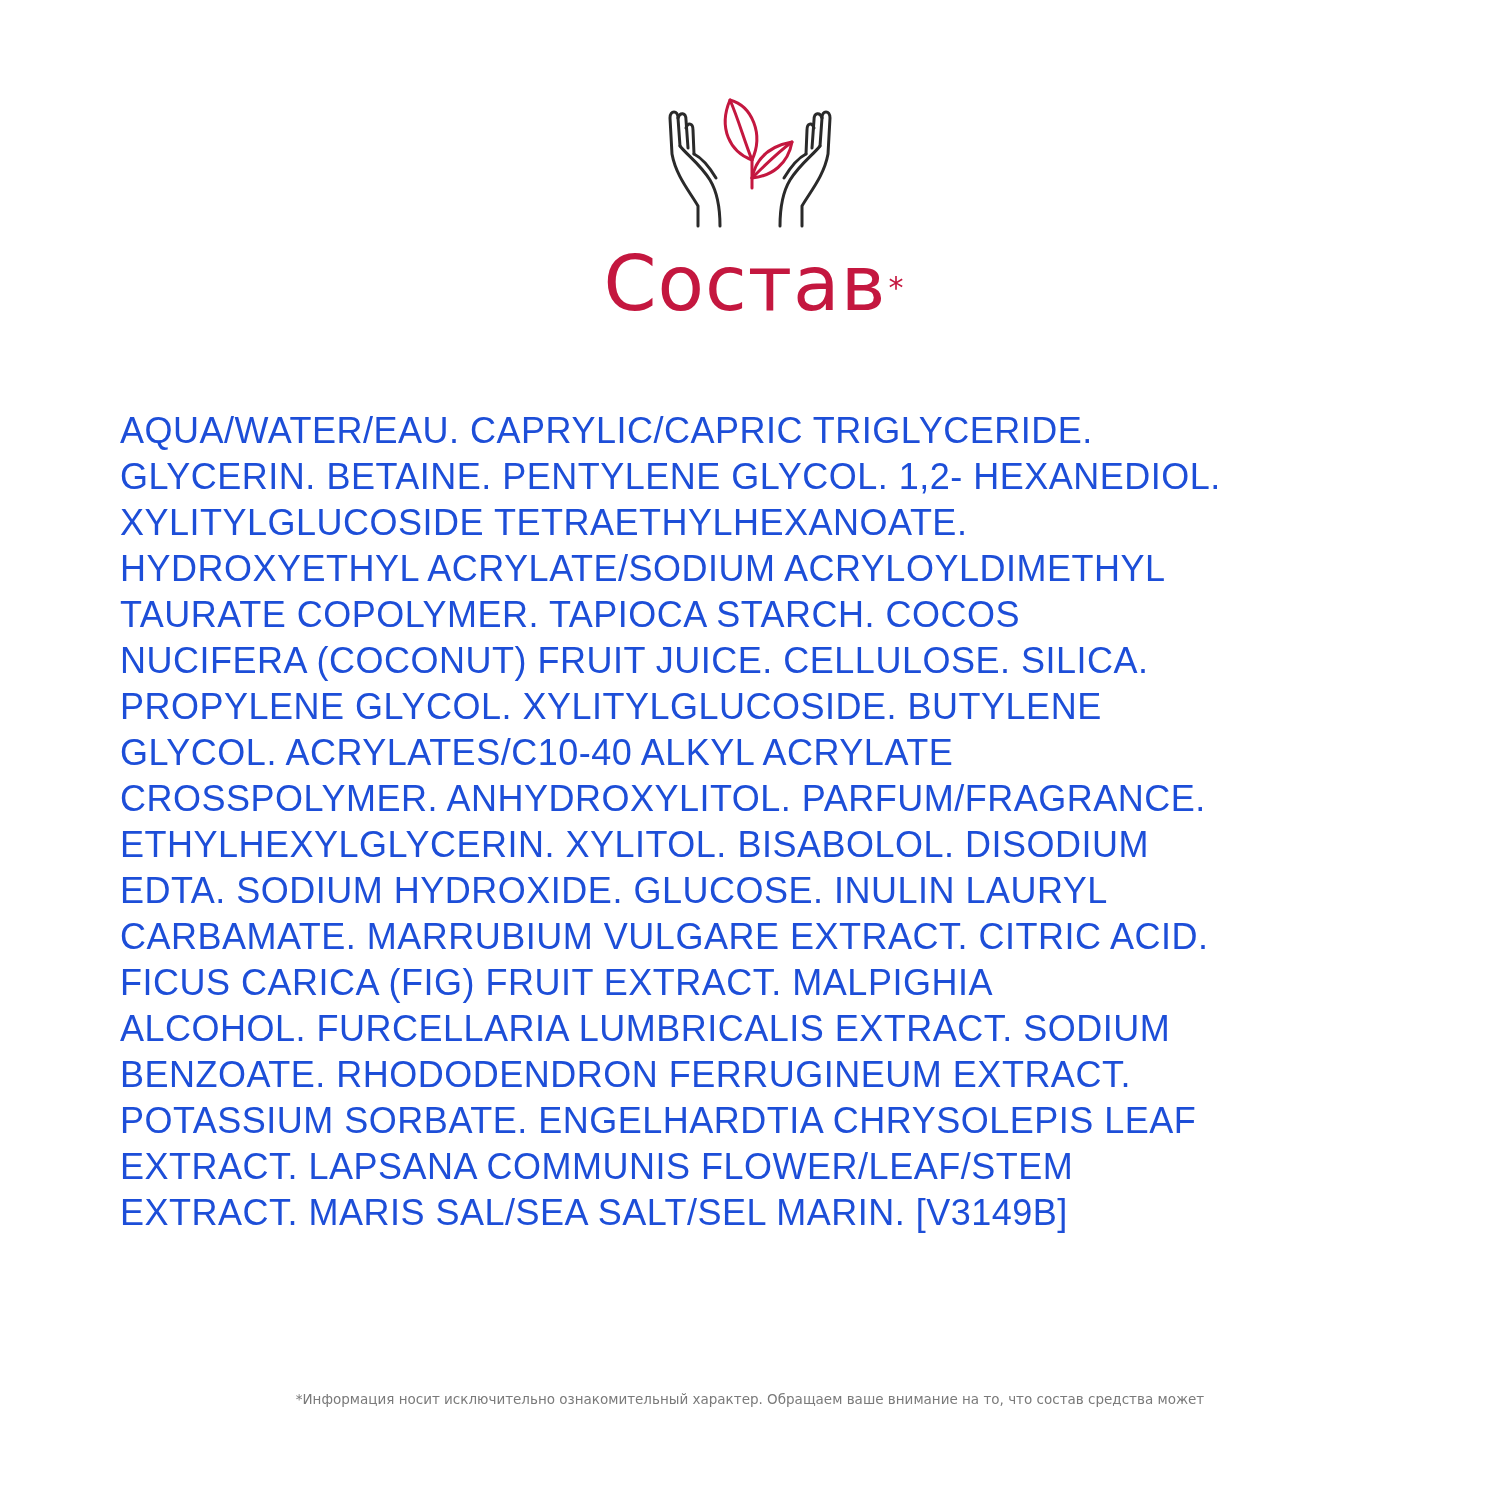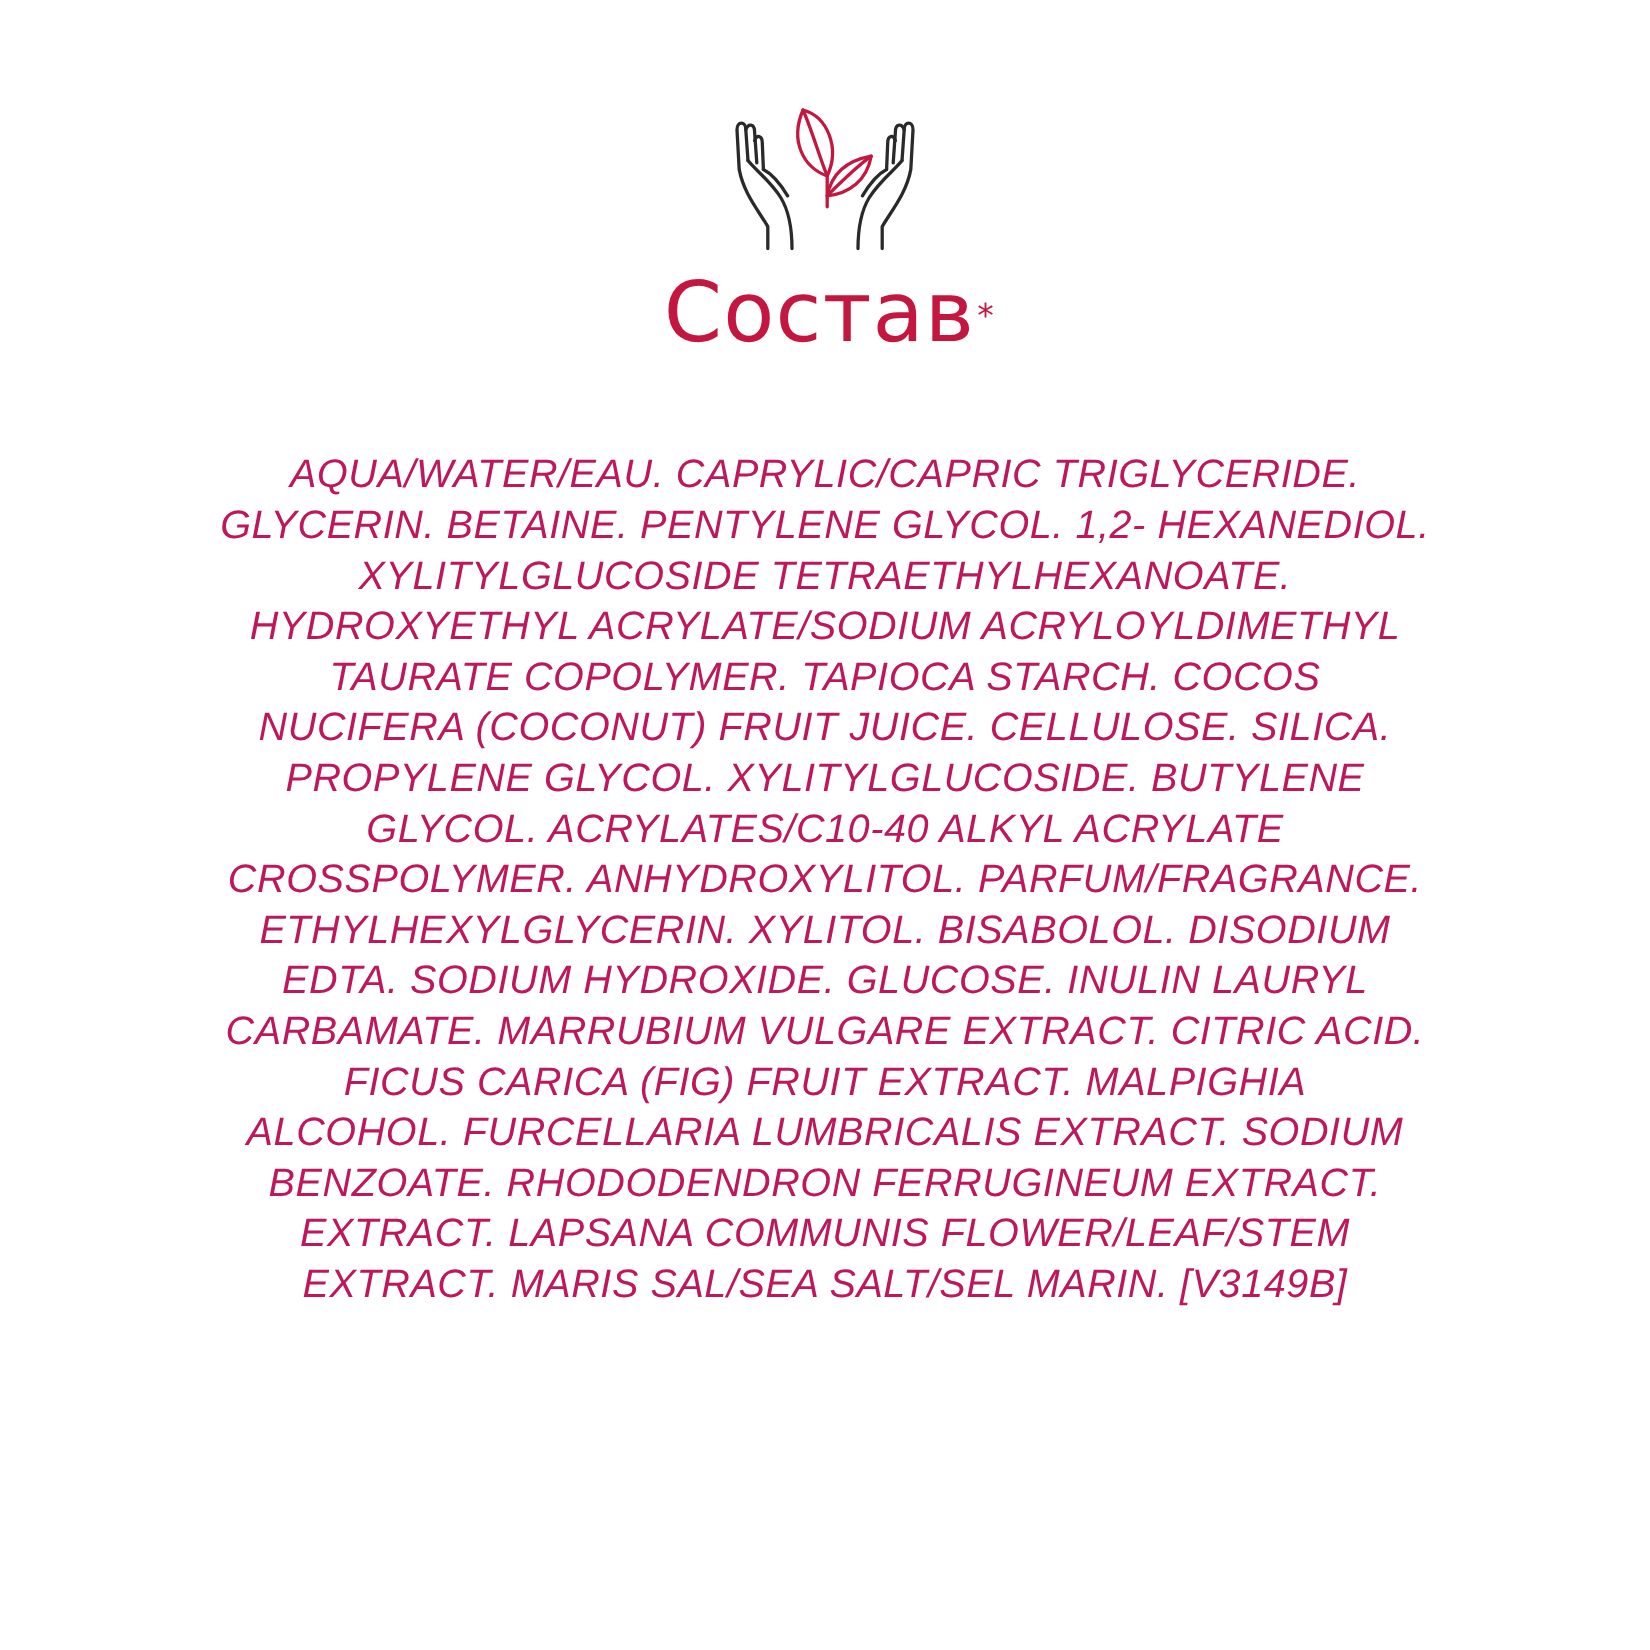--- a/index.html
+++ b/index.html
@@ -1,20 +1,20 @@
 <!DOCTYPE html>
 <html><head>
 <meta charset="utf-8">
 <style>
   html, body { margin:0; padding:0; background:#ffffff; }
   body { width:1500px; height:1500px; position:relative; overflow:hidden; font-family:"Liberation Sans", sans-serif; }
   .logo { position:absolute; left:660px; top:88px; width:180px; height:140px; }
   .title { position:absolute; left:4px; width:1500px; top:236px; text-align:center; font-family:"DejaVu Sans", sans-serif; font-size:76px; color:#c4173f; letter-spacing:1px; line-height:96px; }
   .title .star { font-size:30px; vertical-align:top; position:relative; top:4px; margin-left:2px; }
-  .ingredients { position:absolute; left:120px; width:1260px; top:408px; text-align:center; font-family:"Liberation Sans", sans-serif; font-size:36px; line-height:46px; color:#be185d; letter-spacing:0.5px;font-style:italic; }
+  .ingredients { position:absolute; left:120px; width:1260px; top:408px; font-family:"Liberation Sans", sans-serif; font-size:36px; line-height:46px; color:#1d4ed8; letter-spacing:0.5px; }
   .ingredients div { white-space:nowrap; }
   .footnote { position:absolute; left:150px; width:1200px; top:1390px; text-align:center; font-family:"DejaVu Sans", sans-serif; font-size:13.5px; line-height:18.5px; color:#7a7a7a; }
   .footnote div { white-space:nowrap; }
 </style>
 </head>
 <body>
 
 <div class="logo">
   <svg width="180" height="140" viewBox="0 0 180 140" fill="none" stroke-linecap="round" stroke-linejoin="round">
 
@@ -57,18 +57,20 @@
   <div>NUCIFERA (COCONUT) FRUIT JUICE. CELLULOSE. SILICA.</div>
   <div>PROPYLENE GLYCOL. XYLITYLGLUCOSIDE. BUTYLENE</div>
   <div>GLYCOL. ACRYLATES/C10-40 ALKYL ACRYLATE</div>
   <div>CROSSPOLYMER. ANHYDROXYLITOL. PARFUM/FRAGRANCE.</div>
   <div>ETHYLHEXYLGLYCERIN. XYLITOL. BISABOLOL. DISODIUM</div>
   <div>EDTA. SODIUM HYDROXIDE. GLUCOSE. INULIN LAURYL</div>
   <div>CARBAMATE. MARRUBIUM VULGARE EXTRACT. CITRIC ACID.</div>
   <div>FICUS CARICA (FIG) FRUIT EXTRACT. MALPIGHIA</div>
   <div>ALCOHOL. FURCELLARIA LUMBRICALIS EXTRACT. SODIUM</div>
   <div>BENZOATE. RHODODENDRON FERRUGINEUM EXTRACT.</div>
+  <div>POTASSIUM SORBATE. ENGELHARDTIA CHRYSOLEPIS LEAF</div>
   <div>EXTRACT. LAPSANA COMMUNIS FLOWER/LEAF/STEM</div>
   <div>EXTRACT. MARIS SAL/SEA SALT/SEL MARIN. [V3149B]</div>
 </div>
 
 <div class="footnote">
+  <div>*Информация носит исключительно ознакомительный характер. Обращаем ваше внимание на то, что состав средства может</div>
 </div>
 
 </body></html>

